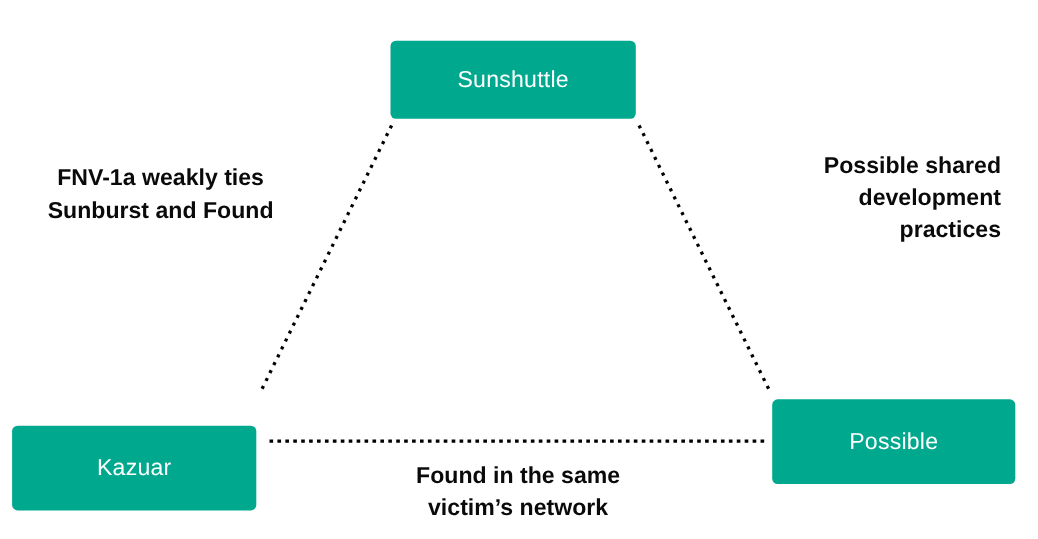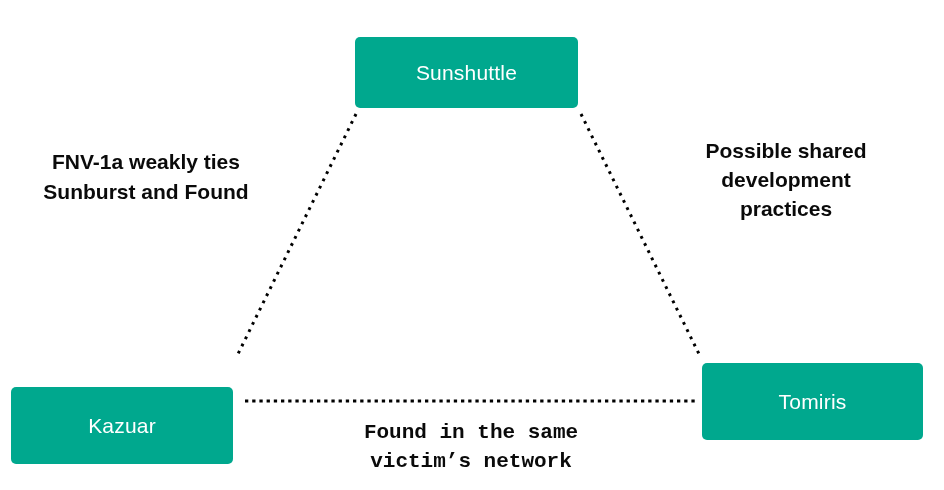--- a/index.html
+++ b/index.html
@@ -47,22 +47,22 @@
   .edge-label {
     position: absolute;
     color: var(--label-color, #0a0a0a);
     font-size: 21px;
     font-weight: 600;
     text-align: center;
     line-height: 29px;
     white-space: pre-line;
   }
   .edge-label-left   { left: 18px;  top: 147px; width: 256px; line-height: 30px; }
-  .edge-label-right  { left: 662px; top: 136px; width: 248px; }
-  .edge-label-bottom { left: 347px; top: 418px; width: 248px; font-family: Liberation Mono, monospace; }
+  .edge-label-right  { left: 662px; top: 136px; width: 248px; text-align: right; }
+  .edge-label-bottom { left: 347px; top: 418px; width: 248px; }
 </style>
 </head>
 <body>
 
 <div class="canvas">
 
   <svg class="edges-svg" viewBox="0 0 944 490" xmlns="http://www.w3.org/2000/svg">
     <line class="edge diagonal" x1="356" y1="114" x2="238" y2="354"></line>
     <line class="edge diagonal" x1="581" y1="114" x2="699" y2="354"></line>
     <line class="edge horizontal" x1="245" y1="401" x2="696" y2="401"></line>
@@ -70,21 +70,21 @@
 
   <div class="node node-sunshuttle">
     <span>Sunshuttle</span>
   </div>
 
   <div class="node node-kazuar">
     <span>Kazuar</span>
   </div>
 
   <div class="node node-tomiris">
-    <span>Tomiris</span>
+    <span>Possible</span>
   </div>
 
   <div class="edge-label edge-label-left">FNV-1a weakly ties
 Sunburst and Found</div>
 
   <div class="edge-label edge-label-right">Possible shared
 development
 practices</div>
 
   <div class="edge-label edge-label-bottom">Found in the same

